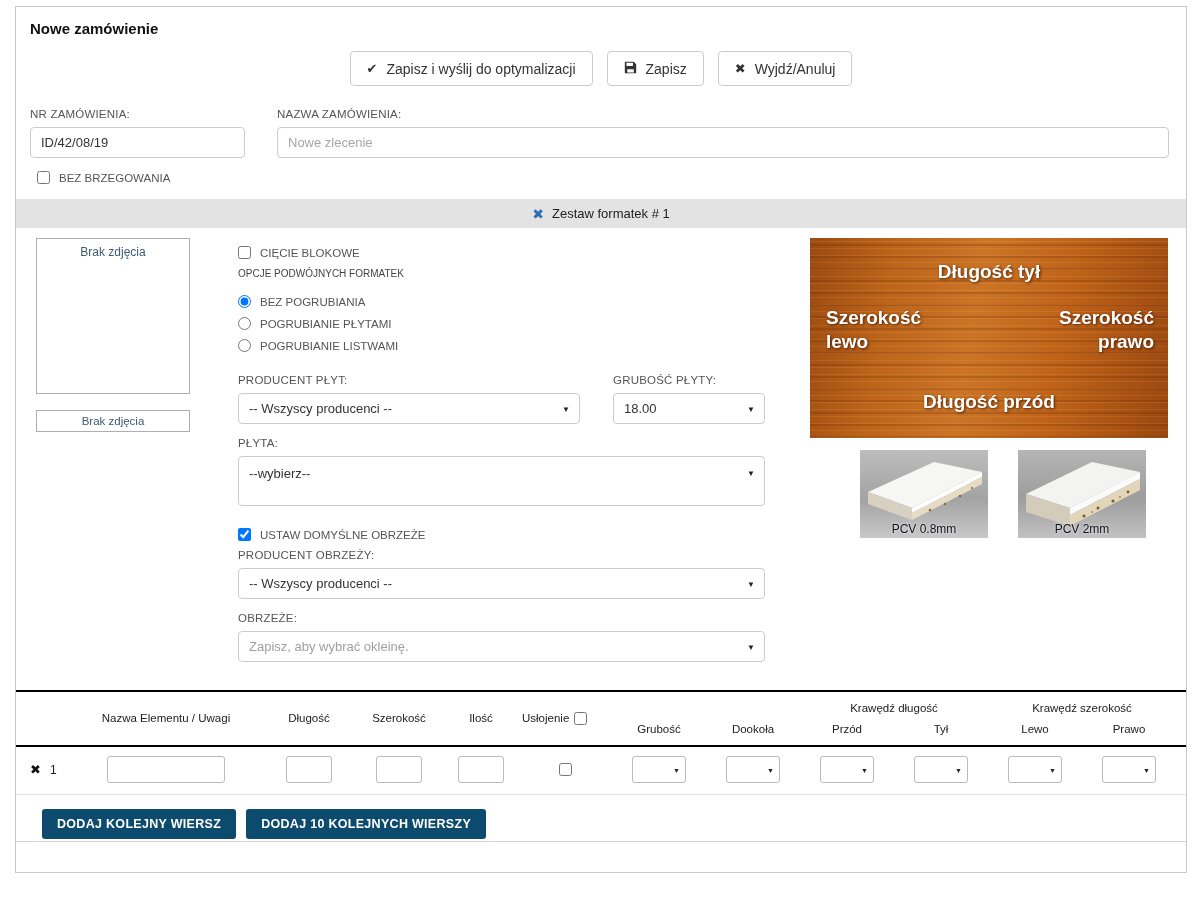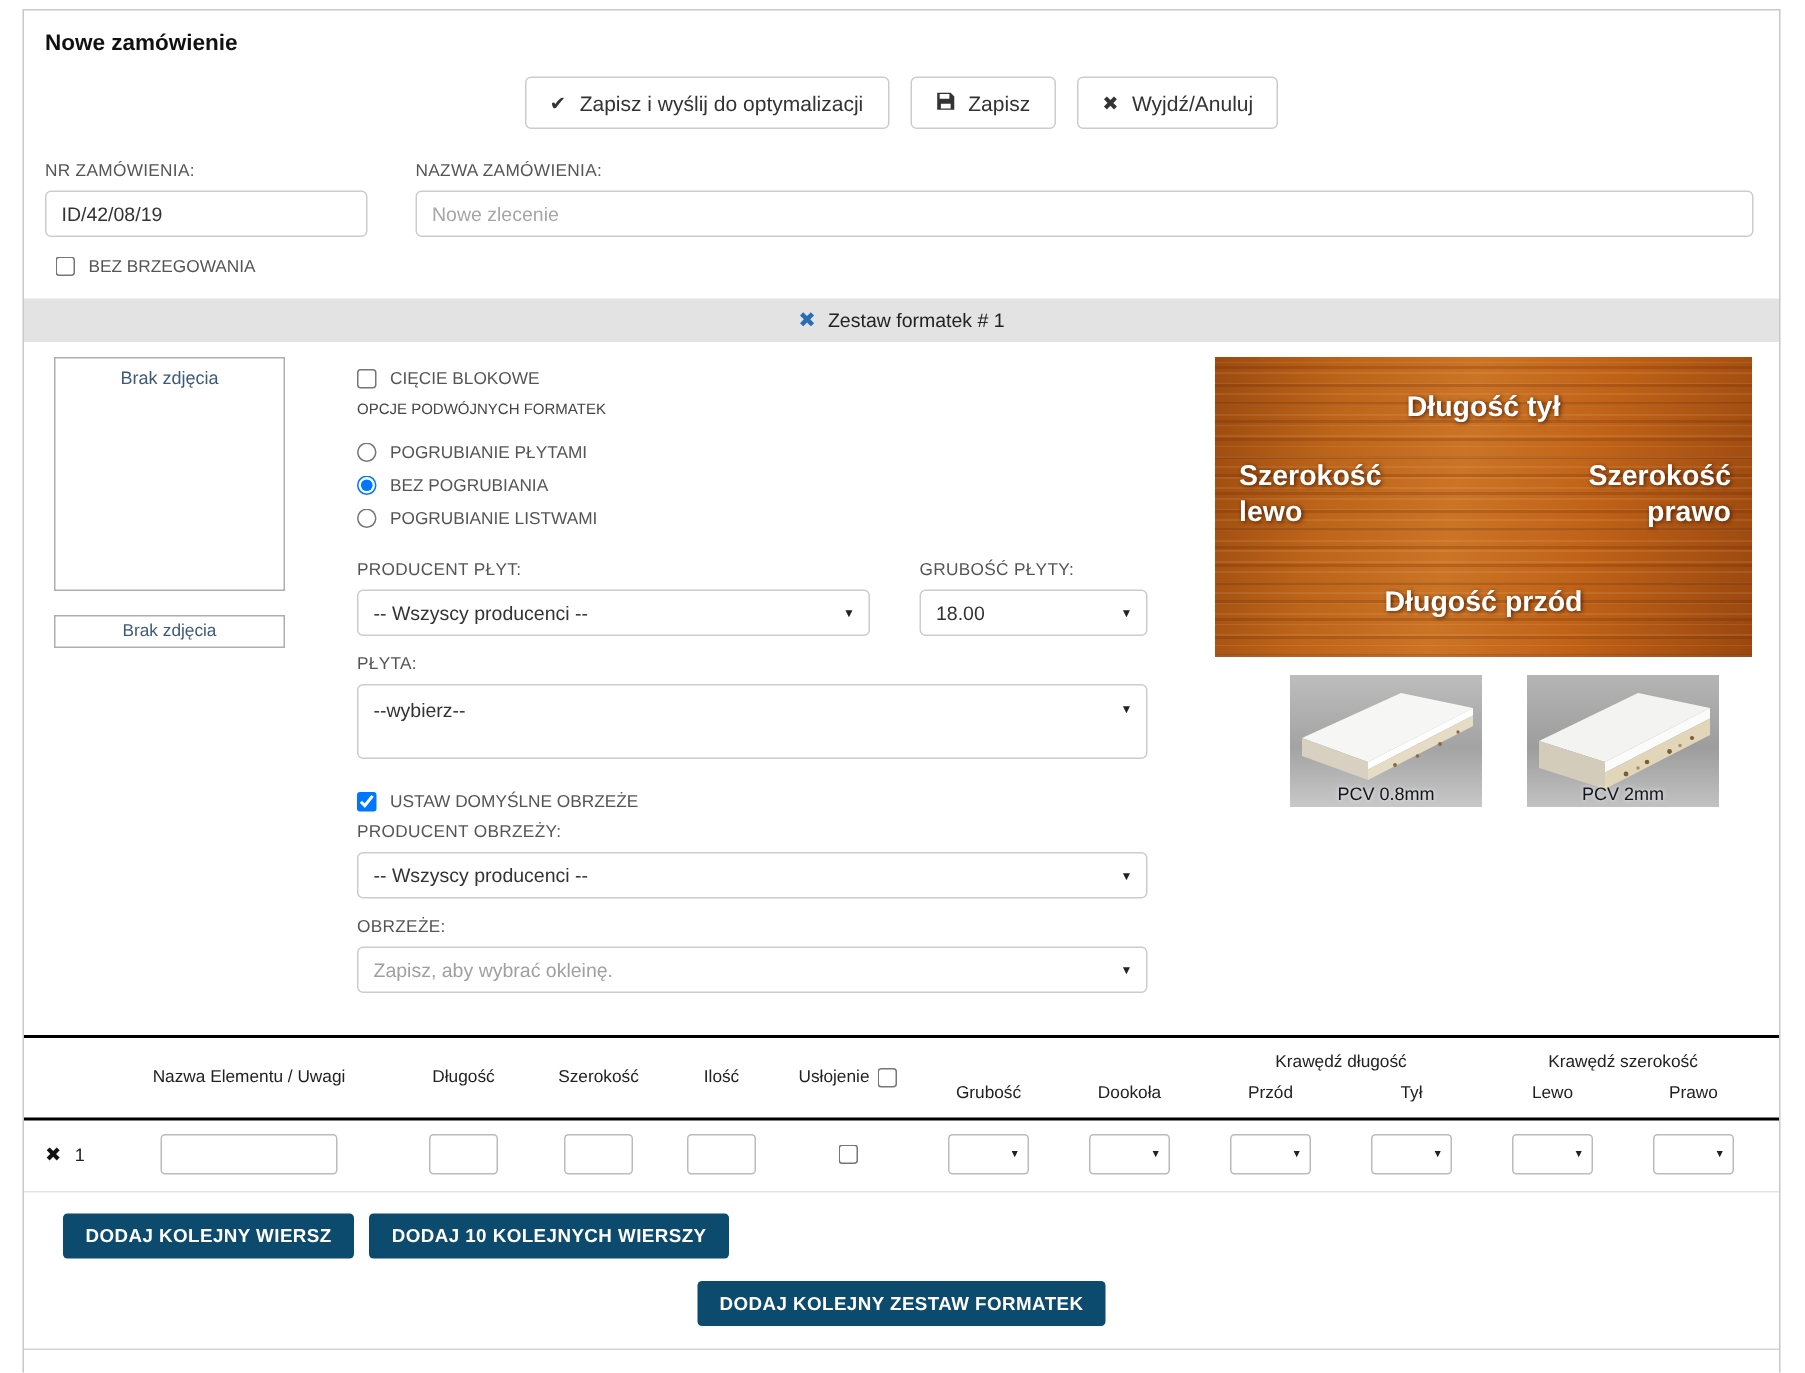--- a/index.html
+++ b/index.html
@@ -103,21 +103,21 @@
   }
 
   .cut-table { margin-top:28px; }
   .tgrid {
     display:grid;
     grid-template-columns:34px 188px 82px 82px 66px 86px 86px 86px 86px 86px 86px 86px;
     column-gap:8px; align-items:center; padding:0 14px;
   }
   .thead { border-top:2px solid #000; border-bottom:2px solid #000; padding-top:5px; padding-bottom:6px; grid-template-rows:21px 21px; }
   .th { font-size:11.5px; color:#222; text-align:center; }
-  .th-grain { display:flex; align-items:center; justify-content:center; gap:5px; }
+  .th-grain { display:flex; align-items:center; justify-content:flex-start; gap:5px; }
   .trow { padding-top:9px; padding-bottom:11px; border-bottom:1px solid #e3e3e3; }
   .del-cell { display:flex; align-items:center; gap:9px; font-size:12px; color:#222; }
   .del-cell .x { color:#111; font-size:13px; font-weight:bold; cursor:pointer; }
   .cell-input { height:27px; border:1px solid #bbb; border-radius:3px; padding:0 6px; font-size:12px; font-family:inherit; }
   .in-name { width:118px; justify-self:center; }
   .in-num { width:46px; justify-self:center; }
   .cb-center { justify-self:center; }
   .mini-sel {
     position:relative; width:54px; height:27px; border:1px solid #bbb; border-radius:3px;
     background:#fff; justify-self:center; cursor:pointer;
@@ -195,26 +195,26 @@
     <div class="mid-col">
 
       <div class="check-line">
         <input type="checkbox" style="">
         <span>CIĘCIE BLOKOWE</span>
       </div>
 
       <div class="group-title">OPCJE PODWÓJNYCH FORMATEK</div>
 
       <div class="radio-line">
+        <input type="radio" name="thicken" checked="" style="">
+        <span>BEZ POGRUBIANIA</span>
+      </div>
+      <div class="radio-line">
         <input type="radio" name="thicken" style="">
         <span>POGRUBIANIE PŁYTAMI</span>
-      </div>
-      <div class="radio-line">
-        <input type="radio" name="thicken" checked="" style="">
-        <span>BEZ POGRUBIANIA</span>
       </div>
       <div class="radio-line">
         <input type="radio" name="thicken" style="">
         <span>POGRUBIANIE LISTWAMI</span>
       </div>
 
       <div class="selects-row mt22">
         <div>
           <div class="field-label">PRODUCENT PŁYT:</div>
           <div class="sel sel-producent">
@@ -368,23 +368,20 @@
       <div class="mini-sel">
           <span class="caret">▼</span>
         </div>
     </div>
 
     <div class="add-rows">
       <button class="btn-blue">DODAJ KOLEJNY WIERSZ</button>
       <button class="btn-blue">DODAJ 10 KOLEJNYCH WIERSZY</button>
     </div>
 
-    <div class="add-set-row">
-      <button class="btn-blue">DODAJ KOLEJNY ZESTAW FORMATEK</button>
-    </div>
   </div>
 
   <div class="divider"></div>
 
   <div class="btn-row bottom">
     
     
     
   </div>
 

